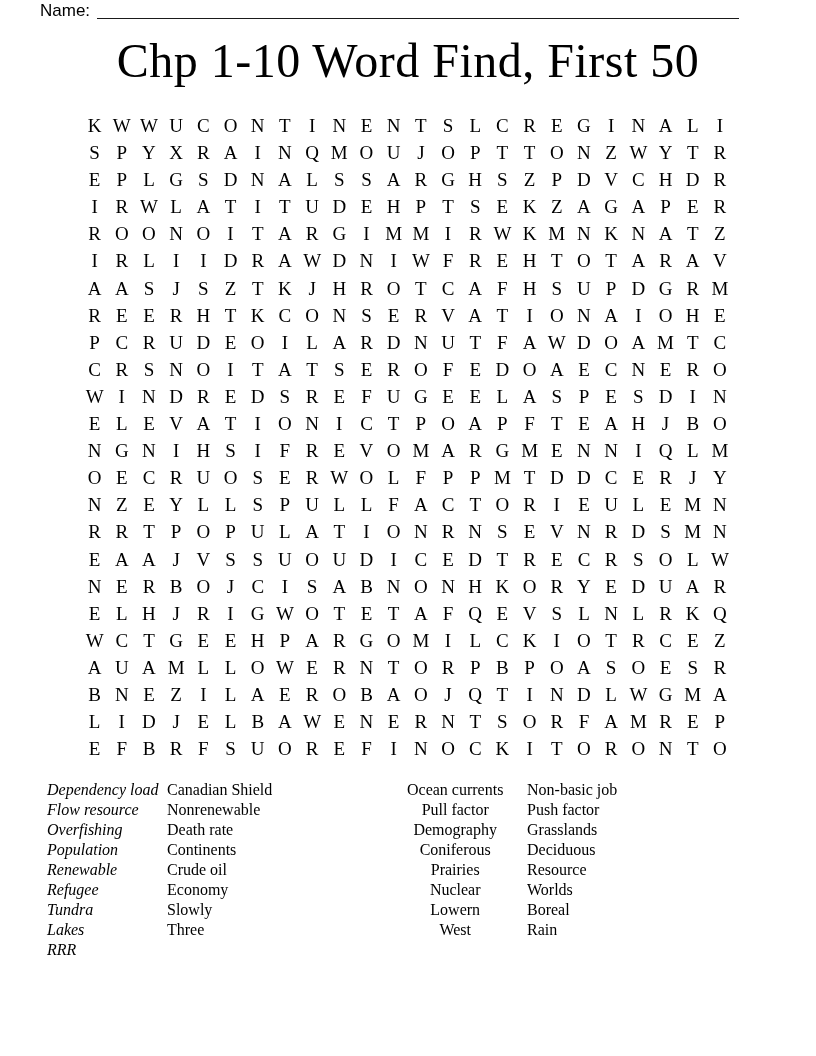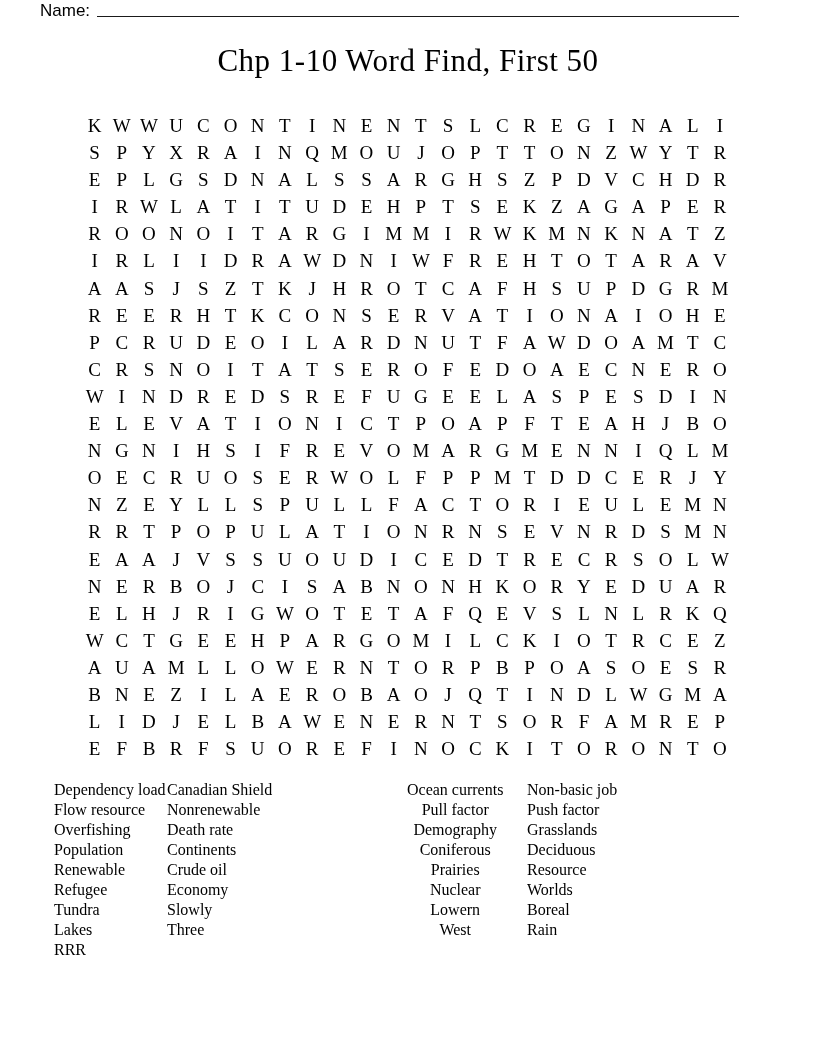--- a/index.html
+++ b/index.html
@@ -15,21 +15,21 @@
     color: #000000;
     overflow: hidden;
   }
 
   
   .name-row {
     position: absolute;
     left: 40px;
     top: 1px;
     display: flex;
-    align-items: flex-start;
+    align-items: center;
     font-family: "Liberation Sans", sans-serif;
     font-size: 17px;
   }
   .name-blank {
     display: inline-block;
     width: 642px;
     height: 15px;
     margin-left: 7px;
     border-bottom: 1.5px solid #1a1a1a;
   }
@@ -37,21 +37,21 @@
   
   .page-title {
     position: absolute;
     top: 34px;
     left: 0;
     width: 816px;
     margin: 0;
     text-align: center;
     font-family: "Liberation Serif", serif;
     font-weight: 400;
-    font-size: 31px;
+    font-size: 48px;
     line-height: 54px;
     letter-spacing: 0.5px;
   }
 
   
   .letter-grid {
     position: absolute;
     left: 81px;
     top: 112px;
   }
@@ -77,21 +77,21 @@
     height: 180px;
   }
   .word-col {
     position: absolute;
     top: 0;
     font-size: 16px;
     line-height: 20px;
     white-space: nowrap;
     font-family: "Liberation Serif", serif;
   }
-  .word-col-0 { left: 54px; }
+  .word-col-0 { left: 47px; font-style: italic; }
   .word-col-1 { left: 167px; }
   .word-col-2 { left: 287px; }
   .word-col-3 { left: 407px; text-align: center; }
   .word-col-4 { left: 527px; }
   .word-col-5 { left: 646px; }
 </style>
 </head>
 <body>
 
 <div class="name-row">

